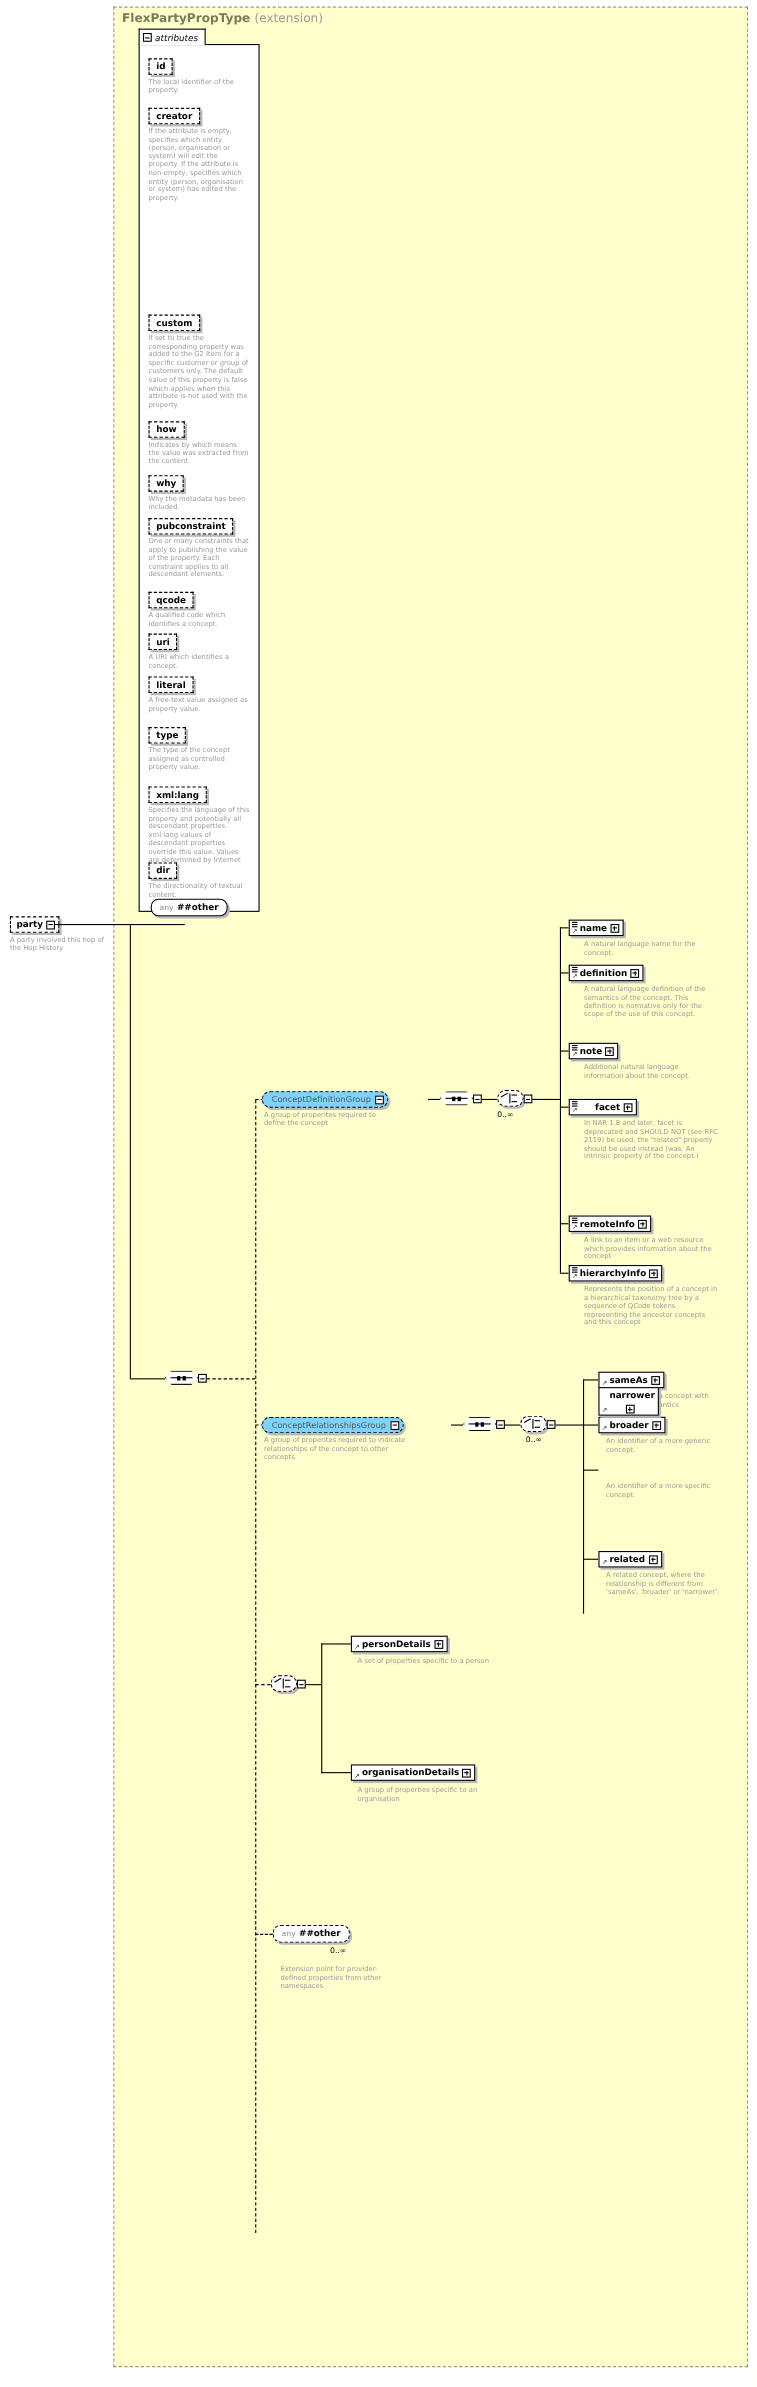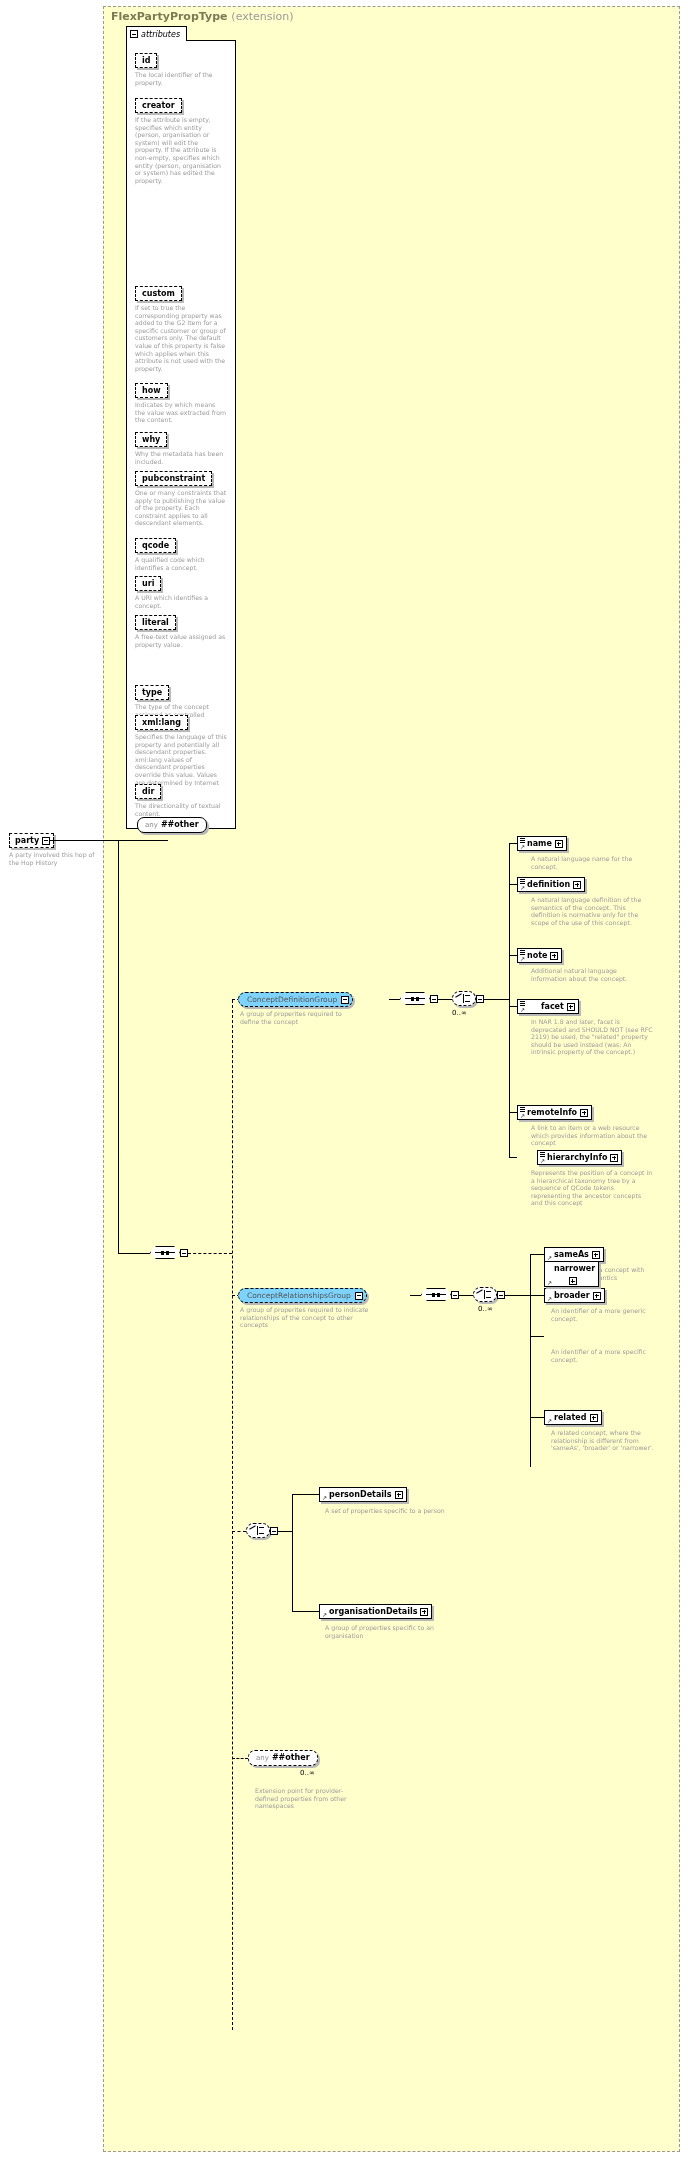--- a/index.html
+++ b/index.html
@@ -346,21 +346,21 @@
   <div class="attr-item" style="top:545px;">
     <span class="attr-chip">uri</span>
     <div class="attr-desc">A URI which identifies a concept.</div>
   </div>
 
   <div class="attr-item" style="top:584px;">
     <span class="attr-chip">literal</span>
     <div class="attr-desc">A free-text value assigned as property value.</div>
   </div>
 
-  <div class="attr-item" style="top:630px;margin-top:24px;">
+  <div class="attr-item" style="top:630px;">
     <span class="attr-chip">type</span>
     <div class="attr-desc">The type of the concept assigned as controlled property value.</div>
   </div>
 
   <div class="attr-item" style="top:684px;">
     <span class="attr-chip">xml:lang</span>
     <div class="attr-desc">Specifies the language of this property and potentially all descendant properties. xml:lang values of descendant properties override this value. Values are determined by Internet BCP 47.</div>
   </div>
 
   <div class="attr-item" style="top:753px;">
@@ -480,21 +480,21 @@
       <i></i>
       <i></i>
     </span>
   <span class="mark-arrow">↗</span>
   <span class="node-label" style="margin-left:4px;">remoteInfo</span>
   <span class="plus-box"></span>
 </div>
 <div class="desc" style="left:531px; top:1124px; width:122px;">A link to an item or a web resource which provides information about the concept</div>
 
 <div class="ln h" style="left:509px; top:1157px; width:8px;"></div>
-<div class="node" style="left:517px; top:1150px;margin-left:20px;">
+<div class="node" style="left:517px; top:1150px;">
   <span class="mark-lines">
       <i></i>
       <i></i>
       <i></i>
     </span>
   <span class="mark-arrow">↗</span>
   <span class="node-label" style="margin-left:4px;">hierarchyInfo</span>
   <span class="plus-box"></span>
 </div>
 <div class="desc" style="left:531px; top:1169px; width:122px;">Represents the position of a concept in a hierarchical taxonomy tree by a sequence of QCode tokens representing the ancestor concepts and this concept</div>

